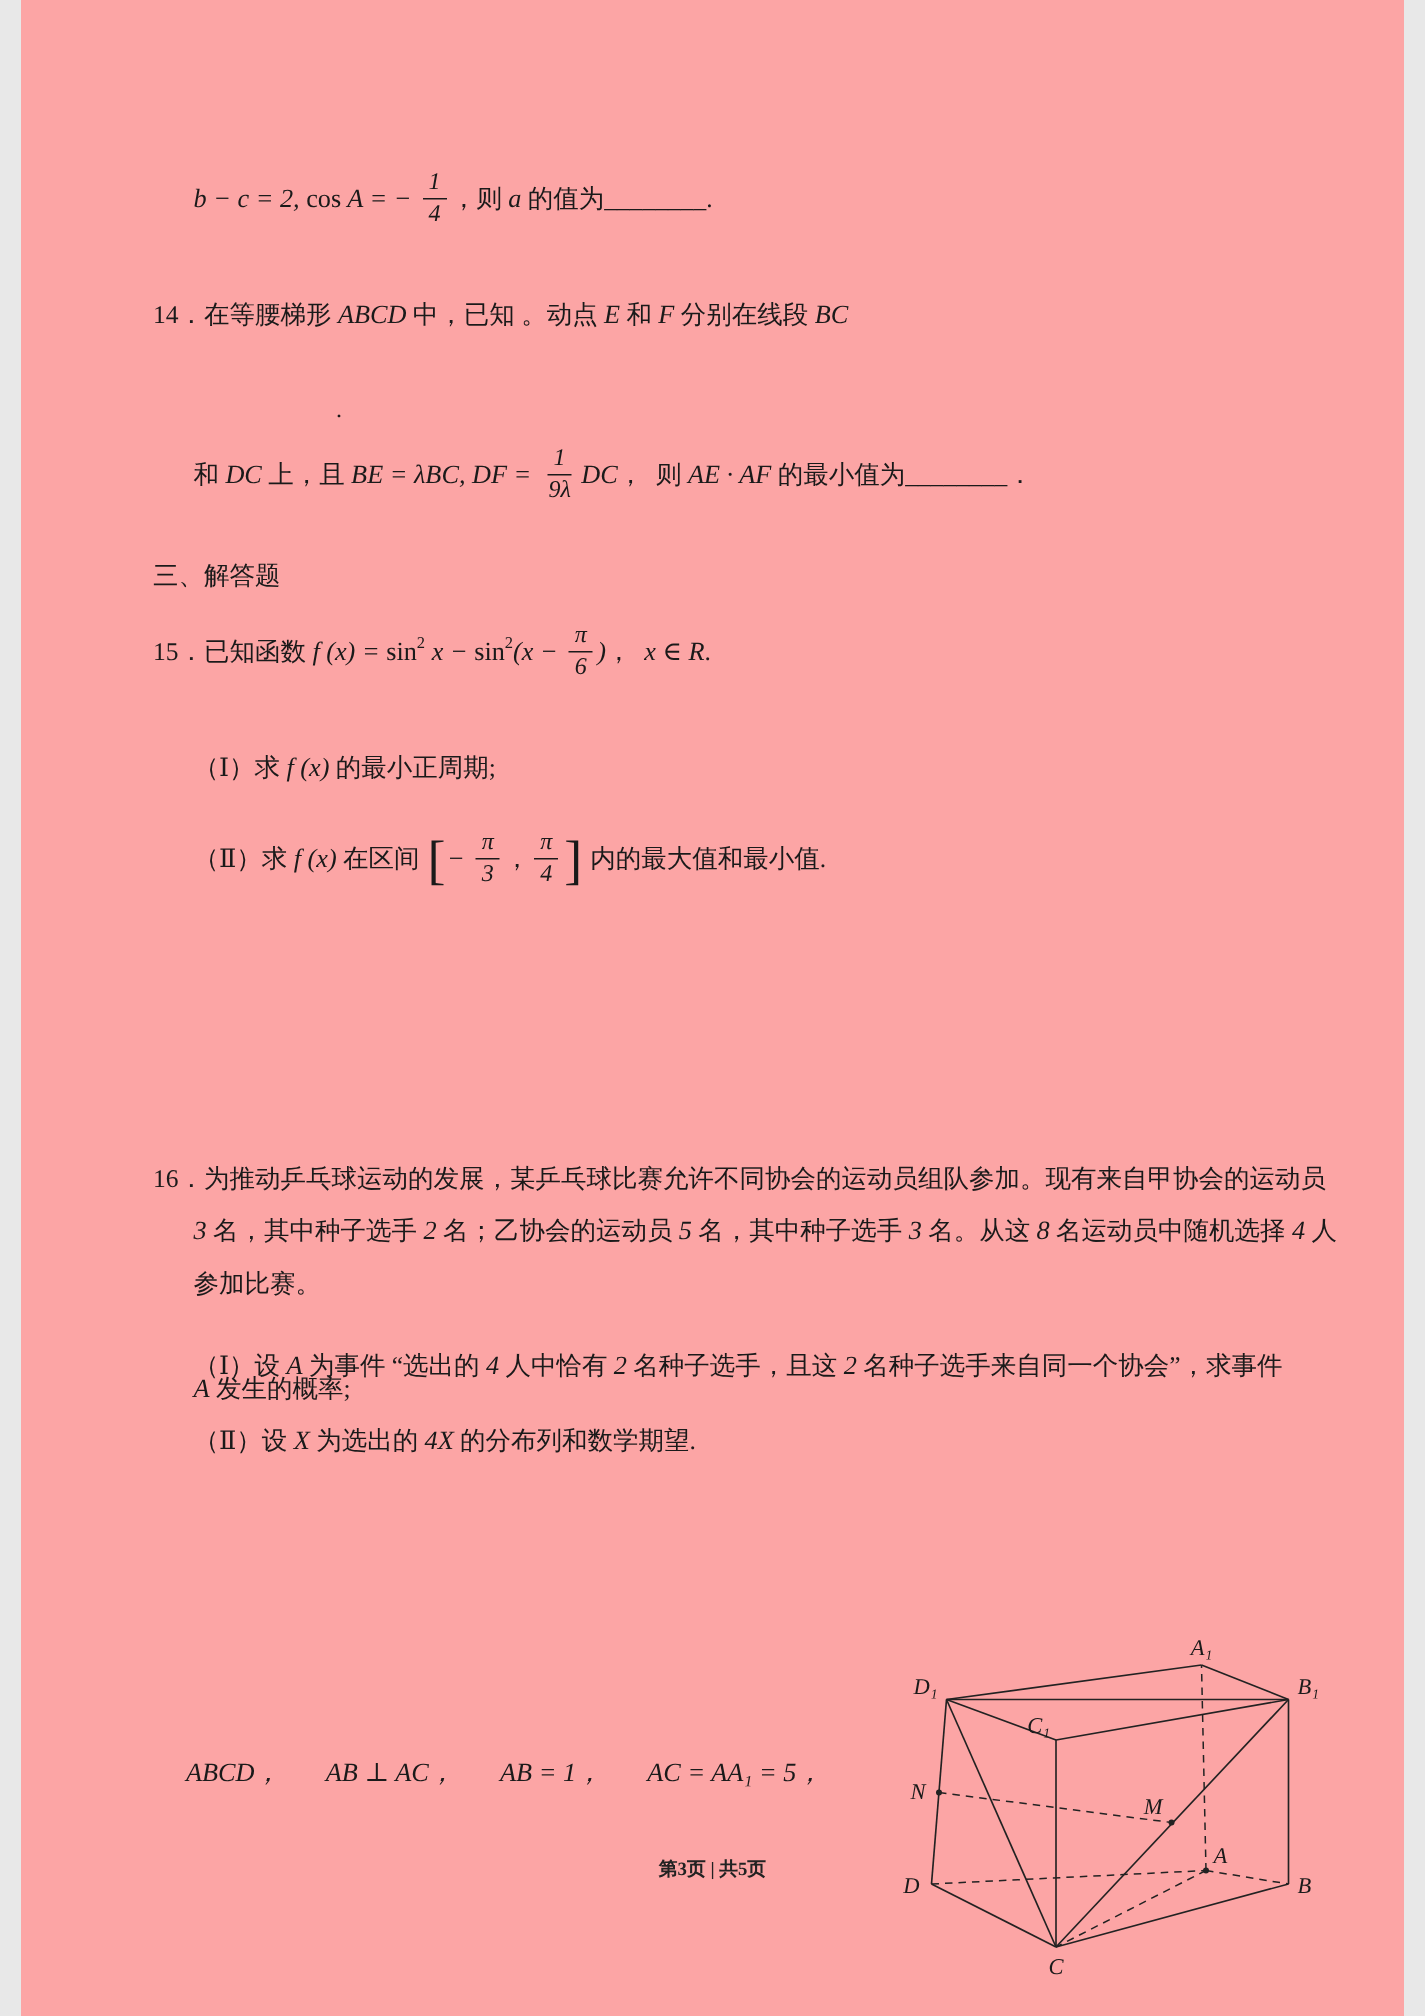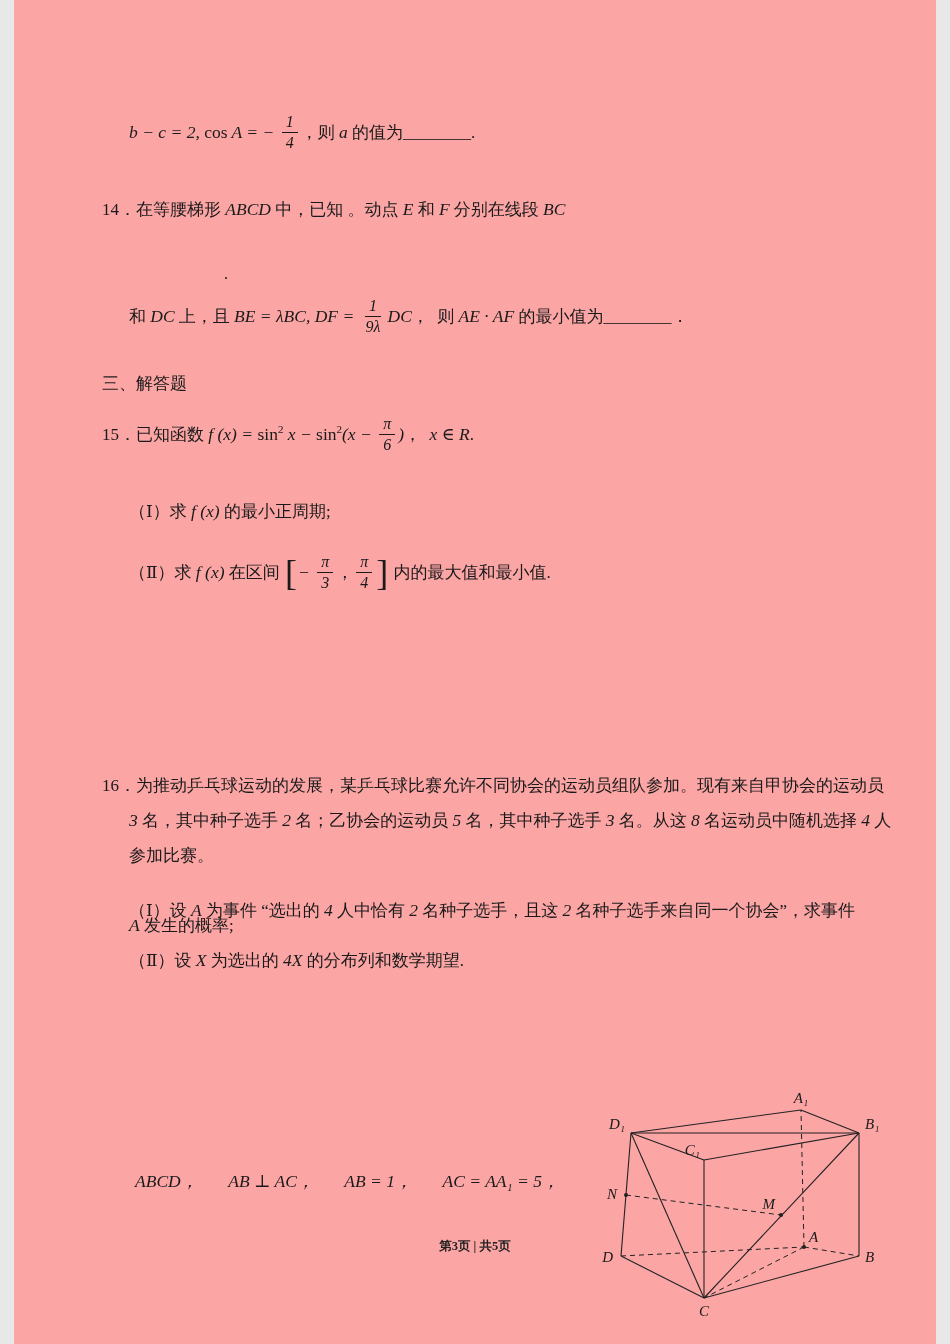--- a/index.html
+++ b/index.html
@@ -86,21 +86,21 @@
   <div class="line" style="left:115px; top:879px;margin-top:20px;">
     <span class="cn">（Ⅰ）设 </span><span class="math">A</span><span class="cn"> 为事件 “选出的 </span><span class="math">4</span><span class="cn"> 人中恰有 </span><span class="math">2</span><span class="cn"> 名种子选手，且这 </span><span class="math">2</span><span class="cn"> 名种子选手来自同一个协会”，求事件</span>
   </div>
   <div class="line" style="left:115px; top:914px;">
     <span class="math">A</span><span class="cn"> 发生的概率;</span>
   </div>
   <div class="line" style="left:115px; top:949px;align-items:center;">
     <span class="cn">（Ⅱ）设 </span><span class="math">X</span><span class="cn"> 为选出的 </span><span class="math">4</span><span class="math">X</span><span class="cn"> 的分布列和数学期望.</span>
   </div>
 
-  <div class="line" style="left:121px; top:1169px;">
+  <div class="line" style="left:110px; top:1169px;">
     <span class="math gapr">ABCD，</span><span class="math gapr">AB ⊥ AC，</span><span class="math gapr">AB = 1，</span><span class="math">AC = AA₁ = 5，</span>
   </div>
 
   <svg width="300" height="255" viewBox="0 0 300 255" style="position:absolute; left:585px; top:1085px;">
     <g stroke="#222222" stroke-width="1.1" fill="none">
       <line x1="32" y1="48" x2="202" y2="25"></line>
       <line x1="202" y1="25" x2="260" y2="48"></line>
       <line x1="32" y1="48" x2="260" y2="48"></line>
       <line x1="32" y1="48" x2="105" y2="75"></line>
       <line x1="105" y1="75" x2="260" y2="48"></line>

